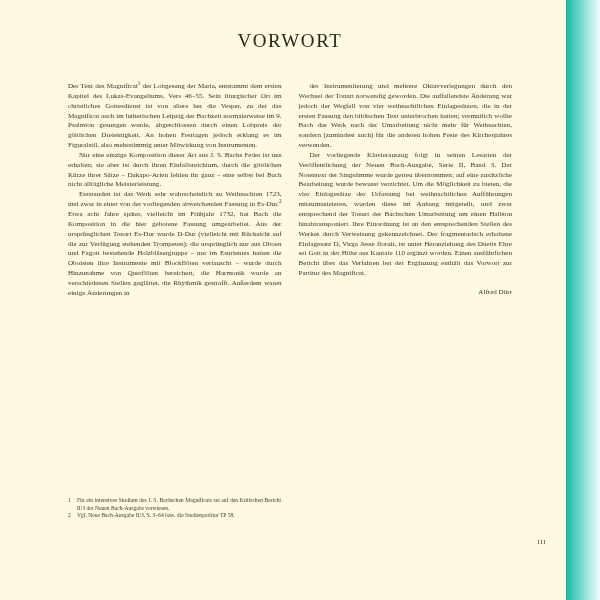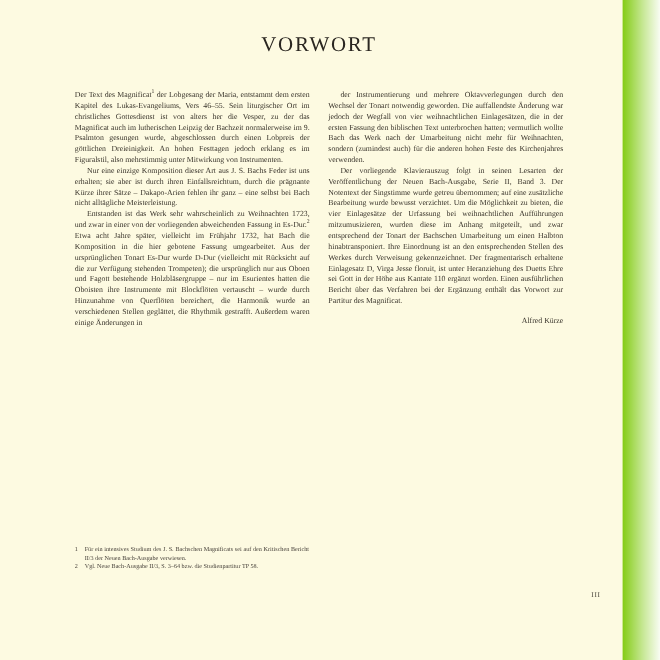--- a/index.html
+++ b/index.html
@@ -8,21 +8,21 @@
     padding: 0;
     width: 600px;
     height: 600px;
     background: #ffffff;
     overflow: hidden;
   }
   #page {
     position: relative;
     width: 600px;
     height: 600px;
-    background: #84cc16;
+    background: #14b8a6;
     box-sizing: border-box;
   }
   
   #page::after {
     content: "";
     position: absolute;
     top: 0; right: 0;
     width: 34px; height: 100%;
     background: linear-gradient(to right, rgba(253,251,228,0) 0%, rgba(255,255,255,0.55) 55%, rgba(255,255,255,0.95) 100%);
     pointer-events: none;
@@ -114,25 +114,25 @@
 </head>
 <body>
 
 <div id="page">
   <div id="sheet"></div>
 
   <div class="content">
     <h1 class="page-title">VORWORT</h1>
     <div class="columns" id="text-columns">
         <p class="first">Der Text des <span class="it">Magnificat</span><sup>1</sup> der Lobgesang der Maria, entstammt dem ersten Kapitel des Lukas-Evangeliums, Vers 46–55. Sein liturgischer Ort im christliches Gottesdienst ist von alters her die Vesper, zu der das Magnificat auch im lutherischen Leipzig der Bachzeit normalerweise im 9. Psalmton gesungen wurde, abgeschlossen durch einen Lobpreis der göttlichen Dreieinigkeit. An hohen Festtagen jedoch erklang es im Figuralstil, also mehrstimmig unter Mitwirkung von Instrumenten.</p>
-        <p class="">Nur eine einzige Komposition dieser Art aus J. S. Bachs Feder ist uns erhalten; sie aber ist durch ihren Einfallsreichtum, durch die prägnante Kürze ihrer Sätze – Dakapo-Arien fehlen ihr ganz – eine selbst bei Bach nicht alltägliche Meisterleistung.</p>
+        <p class="">Nur eine einzige Komposition dieser Art aus J. S. Bachs Feder ist uns erhalten; sie aber ist durch ihren Einfallsreichtum, durch die göttlichen Kürze ihrer Sätze – Dakapo-Arien fehlen ihr ganz – eine selbst bei Bach nicht alltägliche Meisterleistung.</p>
         <p class="">Entstanden ist das Werk sehr wahrscheinlich zu Weihnachten 1723, und zwar in einer von der vorliegenden abweichenden Fassung in Es-Dur.<sup>2</sup> Etwa acht Jahre später, vielleicht im Frühjahr 1732, hat Bach die Komposition in die hier gebotene Fassung umgearbeitet. Aus der ursprünglichen Tonart Es-Dur wurde D-Dur (vielleicht mit Rücksicht auf die zur Verfügung stehenden Trompeten); die ursprünglich nur aus Oboen und Fagott bestehende Holzbläsergruppe – nur im <span class="it">Esurientes</span> hatten die Oboisten ihre Instrumente mit Blockflöten vertauscht – wurde durch Hinzunahme von Querflöten bereichert, die Harmonik wurde an verschiedenen Stellen geglättet, die Rhythmik gestrafft. Außerdem waren einige Änderungen in</p>
         <p class="">der Instrumentierung und mehrere Oktavverlegungen durch den Wechsel der Tonart notwendig geworden. Die auffallendste Änderung war jedoch der Wegfall von vier weihnachtlichen Einlagesätzen, die in der ersten Fassung den biblischen Text unterbrochen hatten; vermutlich wollte Bach das Werk nach der Umarbeitung nicht mehr für Weihnachten, sondern (zumindest auch) für die anderen hohen Feste des Kirchenjahres verwenden.</p>
         <p class="">Der vorliegende Klavierauszug folgt in seinen Lesarten der Veröffentlichung der <span class="it">Neuen Bach-Ausgabe,</span> Serie II, Band 3. Der Notentext der Singstimme wurde getreu übernommen; auf eine zusätzliche Bearbeitung wurde bewusst verzichtet. Um die Möglichkeit zu bieten, die vier Einlagesätze der Urfassung bei weihnachtlichen Aufführungen mitzumusizieren, wurden diese im Anhang mitgeteilt, und zwar entsprechend der Tonart der Bachschen Umarbeitung um einen Halbton hinabtransponiert. Ihre Einordnung ist an den entsprechenden Stellen des Werkes durch Verweisung gekennzeichnet. Der fragmentarisch erhaltene Einlagesatz D, <span class="it">Virga Jesse floruit,</span> ist unter Heranziehung des Duetts <span class="it">Ehre sei Gott in der Höhe</span> aus Kantate 110 ergänzt worden. Einen ausführlichen Bericht über das Verfahren bei der Ergänzung enthält das Vorwort zur Partitur des <span class="it">Magnificat.</span></p>
-        <p class="sig">Alfred Kürze</p>
+        <p class="sig">Alfred Dürr</p>
       </div>
   </div>
 
   <div class="footnotes" id="footnote-block">
       <p class="fn"><span class="fn-num">1</span>Für ein intensives Studium des J. S. Bachschen <span class="it">Magnificats</span> sei auf den Kritischen Bericht II/3 der <span class="it">Neuen Bach-Ausgabe</span> verwiesen.</p>
       <p class="fn"><span class="fn-num">2</span>Vgl. <span class="it">Neue Bach-Ausgabe</span> II/3, S. 3–64 bzw. die Studienpartitur TP 58.</p>
     </div>
 
   <div class="folio">III</div>
 </div>

